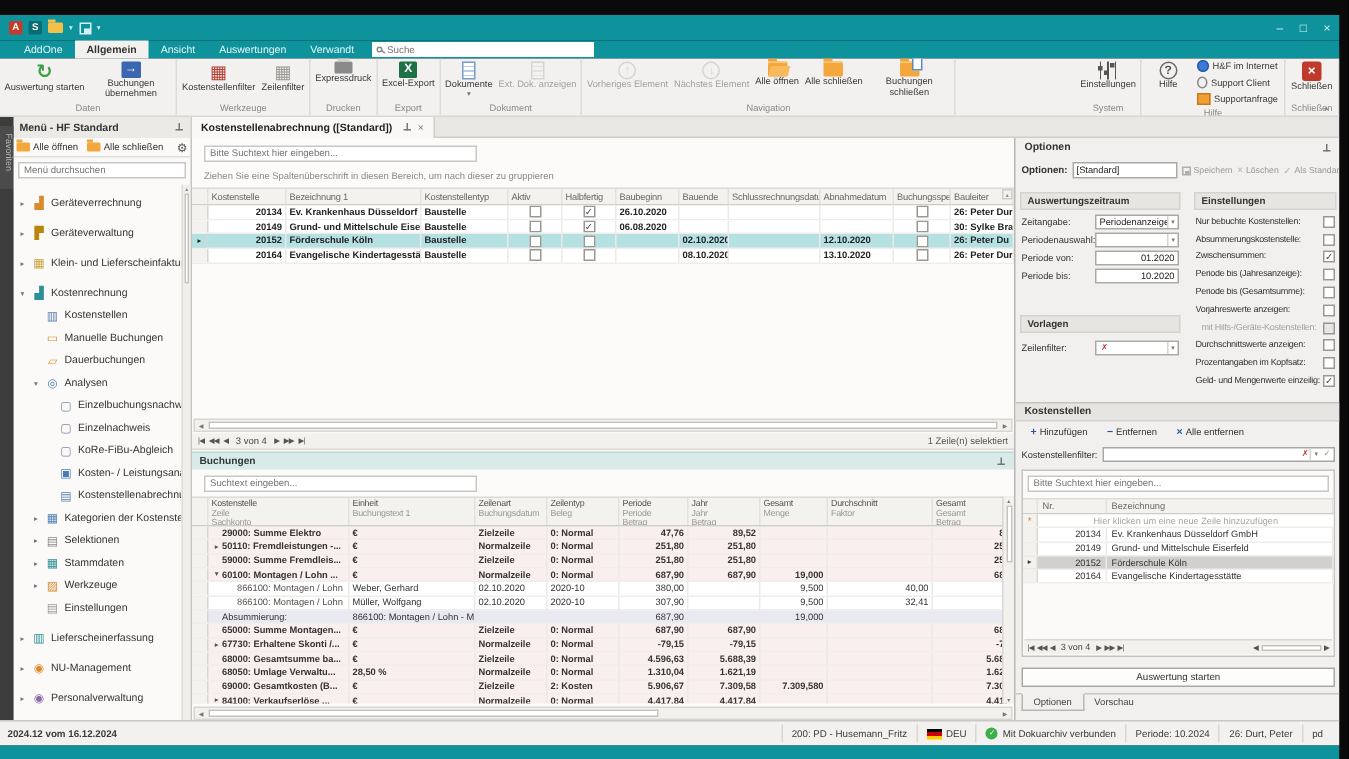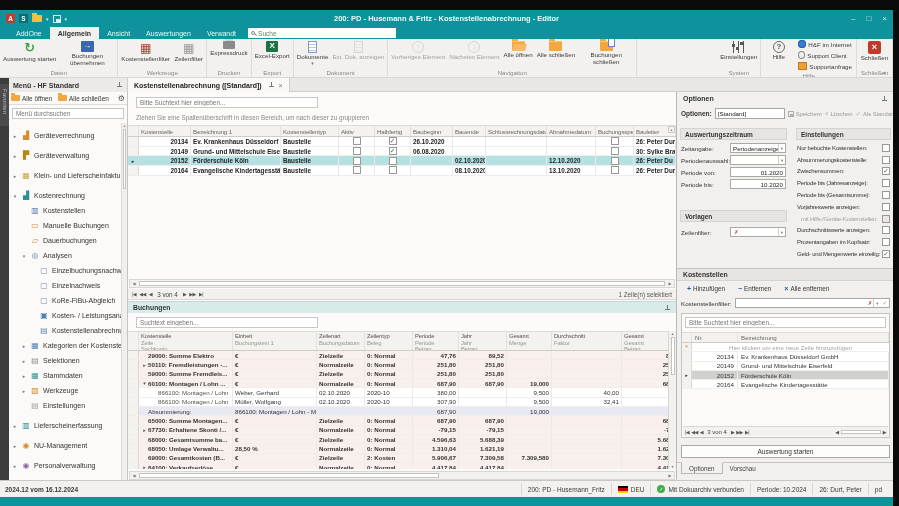--- a/index.html
+++ b/index.html
@@ -198,21 +198,20 @@
 <div id="app">
   <div class="abs" id="topstrip"></div>
 
   <div class="abs" id="titlebar">
     <span class="qa qa-a">A</span>
     <span class="qa qa-s">S</span>
     <span class="qa-folder"></span>
     <span class="qa-caret">▾</span>
     <span class="qa-floppy"></span>
     <span class="qa-caret">▾</span>
-    <div id="title-text">200: PD - Husemann &amp; Fritz - Kostenstellenabrechnung - Editor</div>
     <div id="win-controls">
       <span>–</span>
       <span>□</span>
       <span>×</span>
     </div>
   </div>
 
   <div class="abs" id="menubar">
     <span id="menu-tabs" style="display:flex">
         <div class="mtab">AddOne</div>

